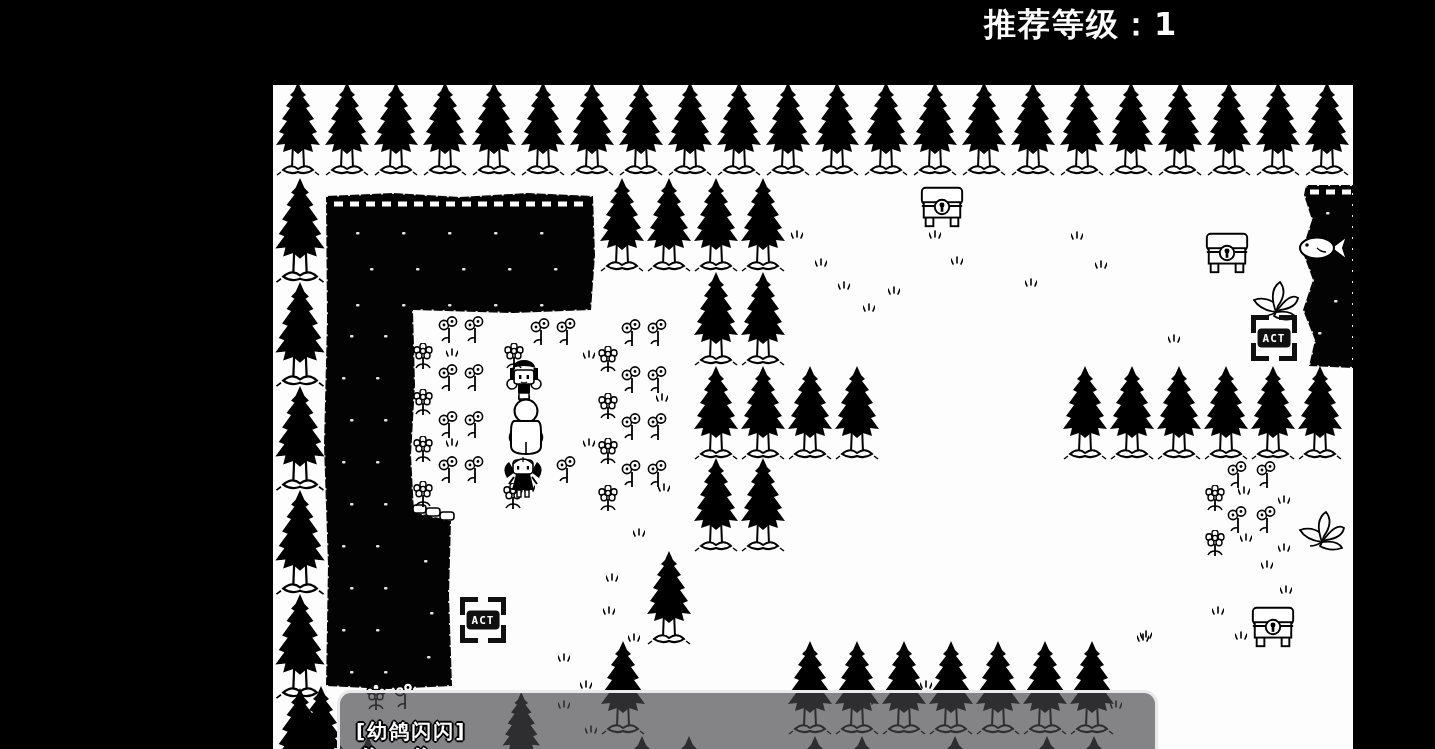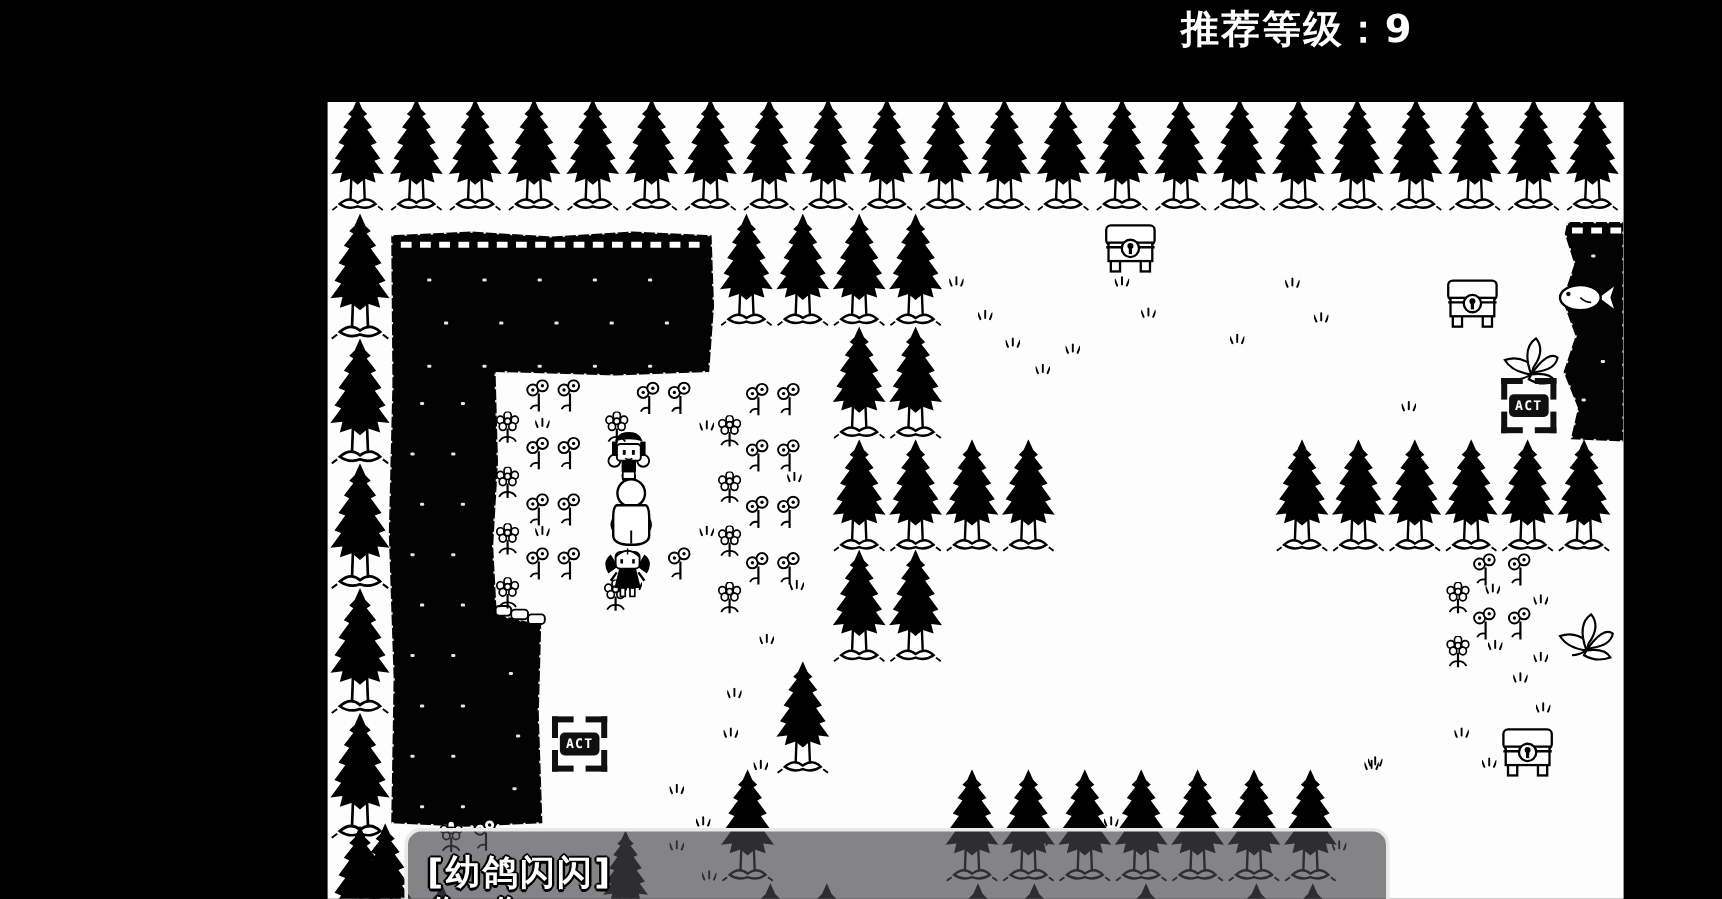--- a/index.html
+++ b/index.html
@@ -17,21 +17,21 @@
   .corner.bl{left:0;bottom:0;border-bottom-width:5px;border-left-width:5px;}
   .corner.br{right:0;bottom:0;border-bottom-width:5px;border-right-width:5px;}
   .act-label{position:absolute;left:50%;top:50%;transform:translate(-50%,-50%);
              background:#101010;color:#fff;font:bold 11px "DejaVu Sans Mono",monospace;
              padding:3px 5px;border-radius:4px;letter-spacing:1px;}
   .dialog{position:absolute;z-index:10;border:3px solid #e9e9e9;border-radius:14px;
           box-sizing:border-box;}
   .outlined{color:#fff;font-weight:bold;
             text-shadow:2px 0 #000,-2px 0 #000,0 2px #000,0 -2px #000,
                         1px 1px #000,-1px -1px #000,1px -1px #000,-1px 1px #000;}
-  .dialog .speaker{position:absolute;left:16px;top:15px;font-size:29px;letter-spacing:2px;}
+  .dialog .speaker{position:absolute;left:16px;top:25px;font-size:20px;letter-spacing:2px;}
   .dialog .body-line{position:absolute;left:18px;top:50px;font-size:24px;letter-spacing:2px;}
 </style>
 </head>
 <body>
 
 <svg width="0" height="0" style="position:absolute">
   <defs>
     <symbol id="sym-tree" viewBox="0 0 50 95">
       <path d="M20,60 L19,86 Q25,90 31,86 L30,60 Z" fill="#fff" stroke="#000" stroke-width="2"></path>
       <path d="M10,88 q8,-7 15,-1 q8,-6 15,1 q-7,5 -15,2 q-8,3 -15,-2 Z" fill="#fff" stroke="#000" stroke-width="2"></path>
@@ -947,19 +947,19 @@
     <div class="act" style="left: 978px; top: 230px;">
       <div class="corner tl"></div>
       <div class="corner tr"></div>
       <div class="corner bl"></div>
       <div class="corner br"></div>
       <span class="act-label">ACT</span>
     </div>
   </div>
 
 <div class="hud">
-  <div>推荐等级：9</div>
+  <div>推荐等级：1</div>
 </div>
 
 <div class="dialog" id="dialog" style="left: 337px; top: 690px; width: 821px; height: 74px; background: rgba(70, 70, 74, 0.66); border-color: rgb(233, 233, 233);">
   <div class="speaker outlined">[幼鸽闪闪]</div>
   <div class="body-line outlined">你，你……</div>
 </div>
 
 </body></html>

